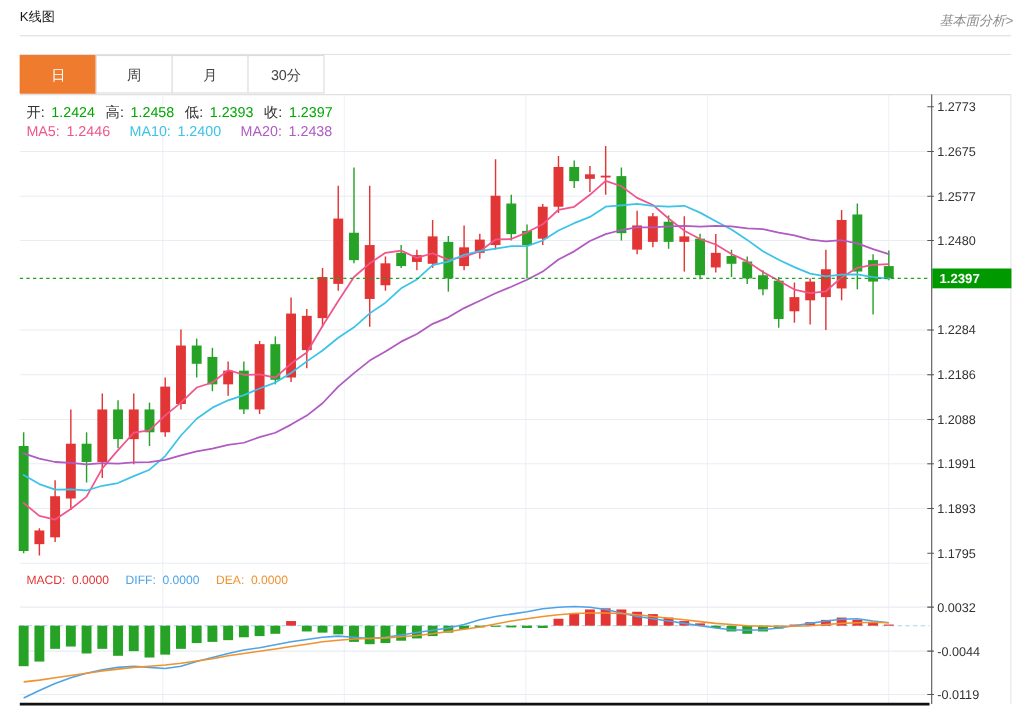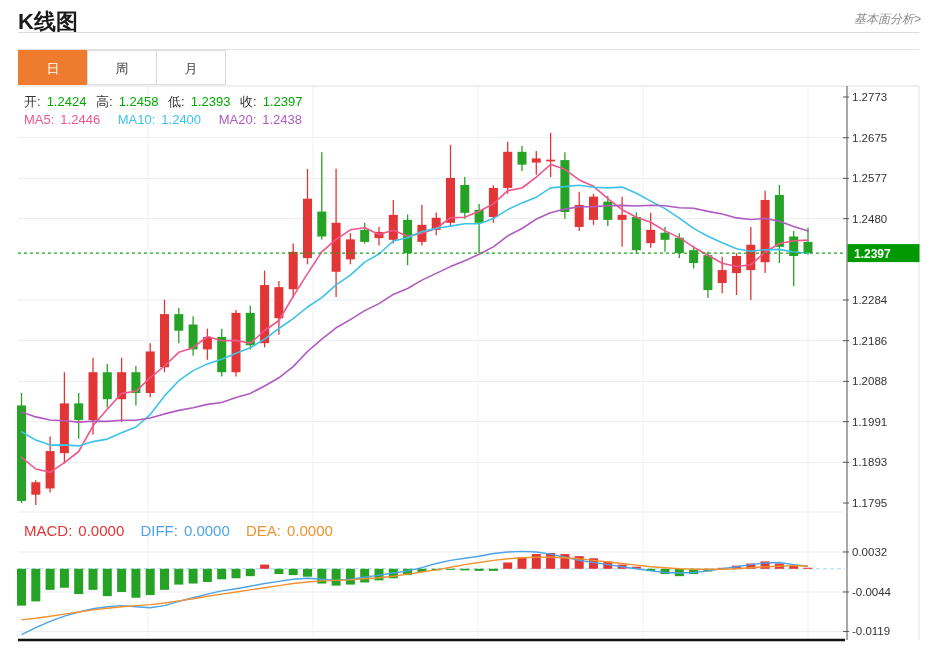--- a/index.html
+++ b/index.html
@@ -1,18 +1,18 @@
 <!DOCTYPE html>
 <html><head>
 <meta charset="utf-8">
 <style>
   html,body{margin:0;padding:0;background:#fff;}
   body{width:937px;height:648px;position:relative;overflow:hidden;
        font-family:"Liberation Sans","DejaVu Sans",sans-serif;color:#222;}
-  .page-title{position:absolute;left:18px;top:7px;font-size:22px;font-weight:bold;color:#1a1a1a;}
+  .page-title{position:absolute;left:18px;top:7px;font-size:12px;font-weight:normal;color:#1a1a1a;}
   .fund-link{position:absolute;right:16px;top:11px;font-size:12px;color:#8a8a8a;text-decoration:none;cursor:pointer;font-style:italic;}
   .title-divider{position:absolute;left:18px;top:32px;width:901px;height:1px;background:#dcdcdc;}
   .tabbar{position:absolute;left:18px;top:50px;display:flex;}
   .tabbar .tab{width:70px;height:35px;line-height:35px;text-align:center;font-size:13px;
     color:#444;background:#fff;border:1px solid #dcdcdc;margin-left:-1px;cursor:pointer;box-sizing:border-box;}
   .tabbar .tab:first-child{margin-left:0;}
   .tabbar .tab.active{background:#ee7b2e;border-color:#ee7b2e;color:#fff;}
   .tab-topline{position:absolute;left:18px;top:49px;width:901px;height:1px;background:#e2e2e2;}
   .legend{position:absolute;font-size:13px;white-space:nowrap;}
   .legend span{margin-right:6px;}
@@ -25,20 +25,21 @@
 
 <div class="page-title">K线图</div>
 <a class="fund-link">基本面分析&gt;</a>
 <div class="title-divider"></div>
 
 <div class="tab-topline"></div>
 <div class="tabbar">
   <div class="tab active">日</div>
   <div class="tab">周</div>
   <div class="tab">月</div>
+  <div class="tab">30分</div>
 </div>
 
 <svg id="chart" width="937" height="563" viewBox="0 85 937 563">
     <g>
       <line x1="148" y1="86" x2="148" y2="640" stroke="#eef1f6" stroke-width="1"></line>
       <line x1="313" y1="86" x2="313" y2="640" stroke="#eef1f6" stroke-width="1"></line>
       <line x1="478" y1="86" x2="478" y2="640" stroke="#eef1f6" stroke-width="1"></line>
       <line x1="643" y1="86" x2="643" y2="640" stroke="#eef1f6" stroke-width="1"></line>
       <line x1="808" y1="86" x2="808" y2="640" stroke="#eef1f6" stroke-width="1"></line>
       <line x1="18" y1="137.68302658486715" x2="845" y2="137.68302658486715" stroke="#e9ecf2" stroke-width="1"></line>
@@ -277,17 +278,17 @@
   <span class="lbl">低:</span><span class="v-green">1.2393</span>
   <span class="lbl">收:</span><span class="v-green">1.2397</span>
 </div>
 
 <div class="legend" style="left:24px;top:112px;text-align:right;">
   <span style="color:#f0558c;">MA5:</span><span style="color:#f0558c;margin-right:14px;">1.2446</span>
   <span style="color:#3cc3e8;">MA10:</span><span style="color:#3cc3e8;margin-right:14px;">1.2400</span>
   <span style="color:#b05ac2;">MA20:</span><span style="color:#b05ac2;">1.2438</span>
 </div>
 
-<div class="legend" style="left:24px;top:522px;font-size:15px;">
+<div class="legend" style="left:24px;top:522px;font-size:11px;">
   <span style="color:#e23535;">MACD:</span><span style="color:#e23535;margin-right:12px;">0.0000</span>
   <span style="color:#4da3e8;">DIFF:</span><span style="color:#4da3e8;margin-right:12px;">0.0000</span>
   <span style="color:#f0922f;">DEA:</span><span style="color:#f0922f;">0.0000</span>
 </div>
 
 </body></html>

